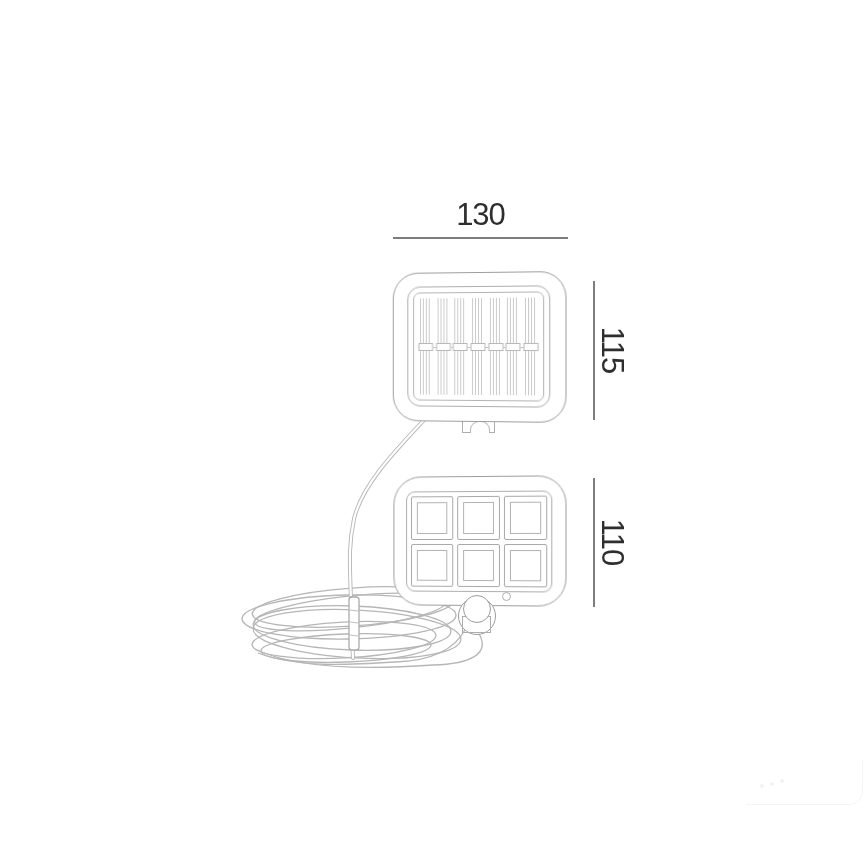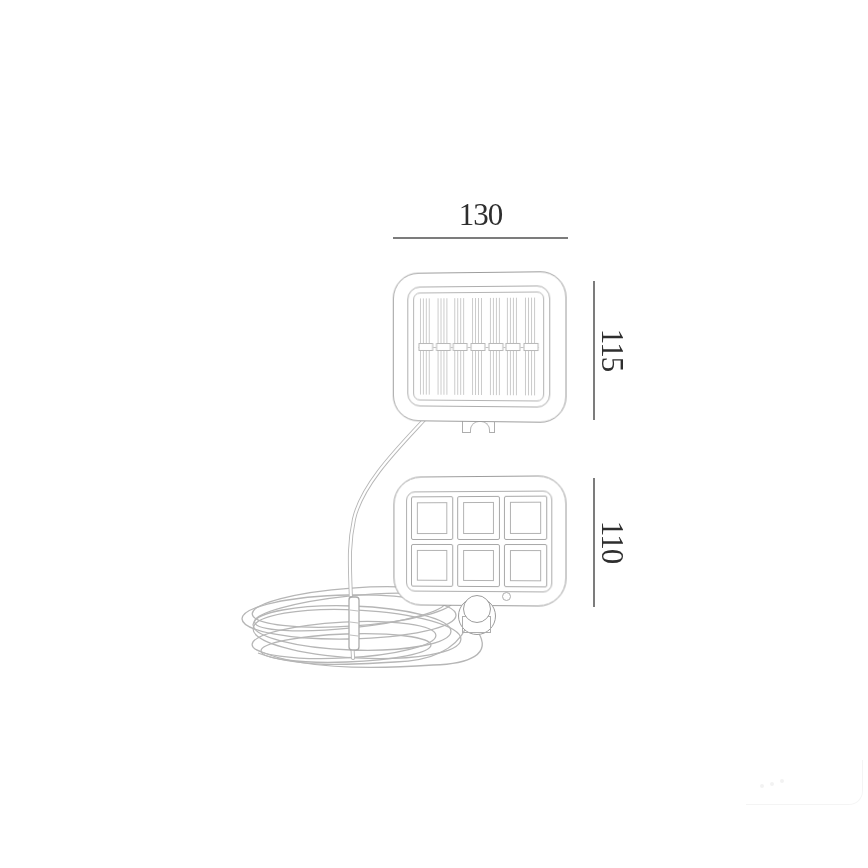--- a/index.html
+++ b/index.html
@@ -6,21 +6,21 @@
     --outline:#9c9c9c;
     --outline2:#adadad;
     --hatch:#cbcbcb;
     --cable:#b6b6b6;
     --dimline:#7c7c7c;
     --dimtext:#2e2e2e;
   }
   html,body{margin:0;padding:0;background:#fff;}
   .canvas{
     position:relative;width:868px;height:868px;background:#fff;overflow:hidden;
-    font-family:Liberation Serif, serif;
+    font-family:Liberation Sans, sans-serif;
     border-radius:22px;
   }
   .abs{position:absolute;}
 
   
   .dim-label-h{
     left:393px;top:197px;width:175px;text-align:center;
     font-size:31px;letter-spacing:-1px;color:var(--dimtext);
   }
   .dim-line-h{left:393px;top:237px;width:175px;height:2px;background:var(--dimline);}

